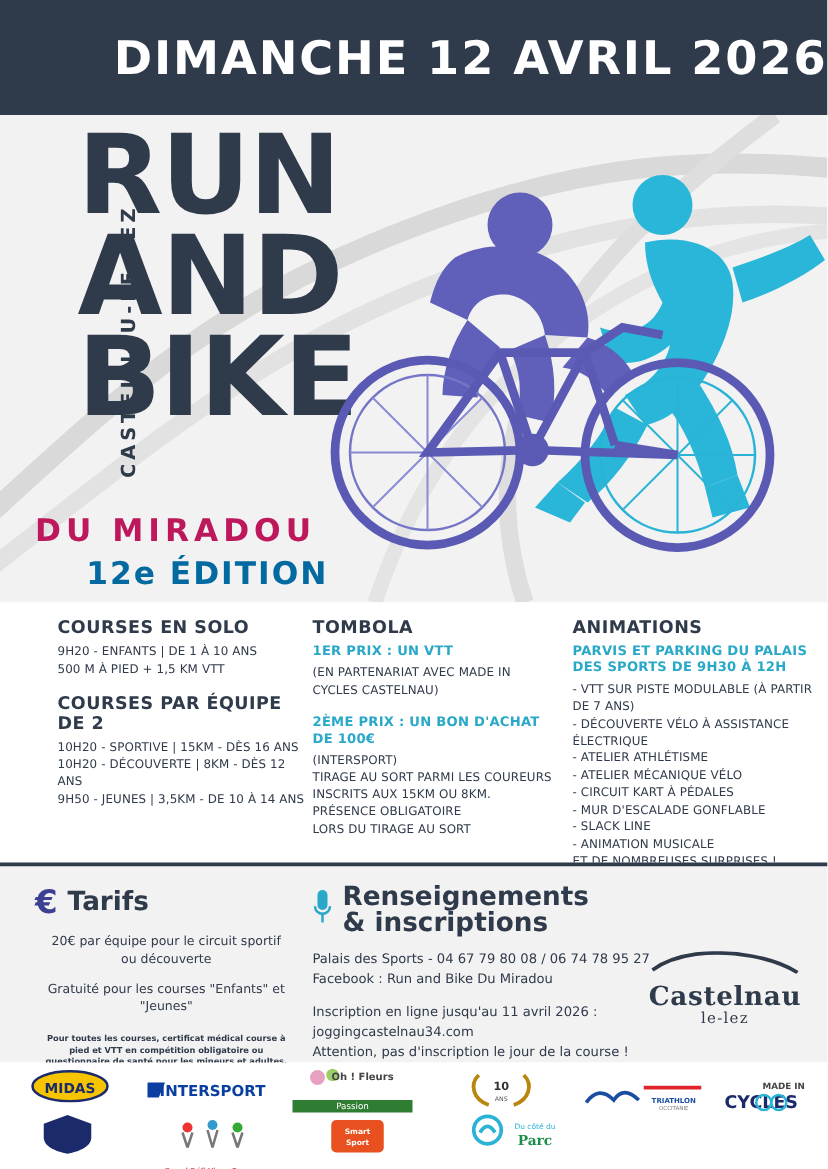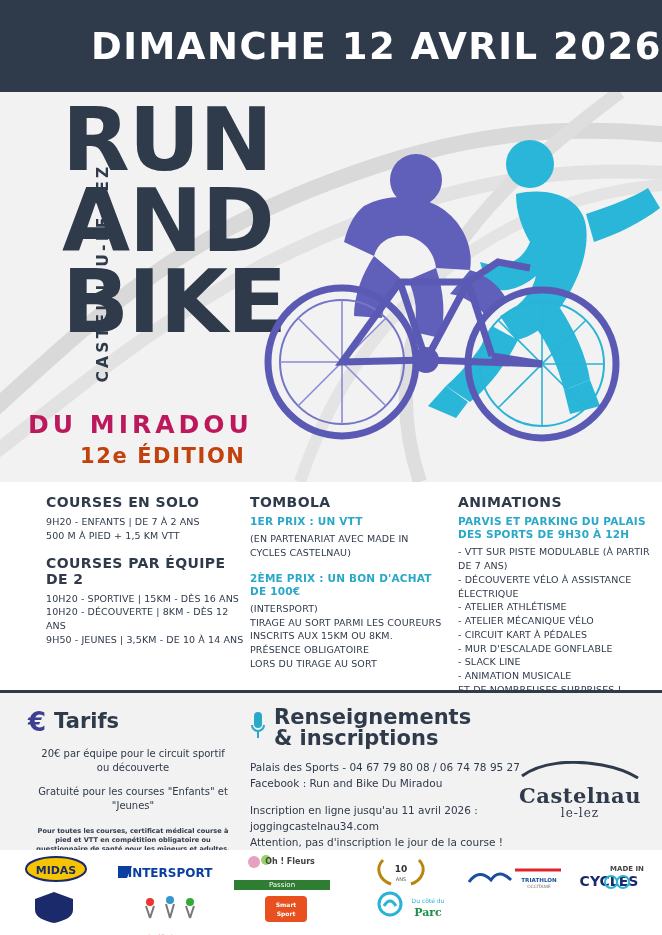--- a/index.html
+++ b/index.html
@@ -69,25 +69,25 @@
     position: absolute;
     left: 28px; top: 318px;
     color: #be185d;
     font-family: "DejaVu Sans", sans-serif;
     font-weight: bold;
     font-size: 25px;
     letter-spacing: 4px;
   }
   .sub-edition {
     position: absolute;
-    left: 80px; top: 352px;
-    color: #c2410c;
-    font-family: "DejaVu Sans", sans-serif;
-    font-weight: bold;
-    font-size: 21px;
+    left: 69px; top: 352px;
+    color: #0369a1;
+    font-family: "DejaVu Sans", sans-serif;
+    font-weight: bold;
+    font-size: 25px;
     letter-spacing: 1.6px;
   }
 
   .riders { position: absolute; left: 230px; top: 10px; width: 430px; height: 380px; }
 
   
   .info {
     position: absolute; top: 482px; left: 0;
     width: 662px; height: 208px;
     background: #ffffff;
@@ -281,21 +281,21 @@
     </svg>
 
     <div class="sub-mirador">DU MIRADOU</div>
     <div class="sub-edition">12e ÉDITION</div>
   </div>
 
   <div class="info">
 
     <div class="col col-1">
       <div class="col-title">COURSES EN SOLO</div>
-      <div class="line">9H20 - ENFANTS | DE 7 À 2 ANS</div>
+      <div class="line">9H20 - ENFANTS | DE 1 À 10 ANS</div>
       <div class="line">500 M À PIED + 1,5 KM VTT</div>
       <div class="block-gap"></div>
       <div class="col-title">COURSES PAR ÉQUIPE DE 2</div>
       <div class="line">10H20 - SPORTIVE | 15KM - DÈS 16 ANS</div>
       <div class="line">10H20 - DÉCOUVERTE | 8KM - DÈS 12 ANS</div>
       <div class="line">9H50 - JEUNES | 3,5KM - DE 10 À 14 ANS</div>
     </div>
 
     <div class="col col-2">
       <div class="col-title">TOMBOLA</div>

